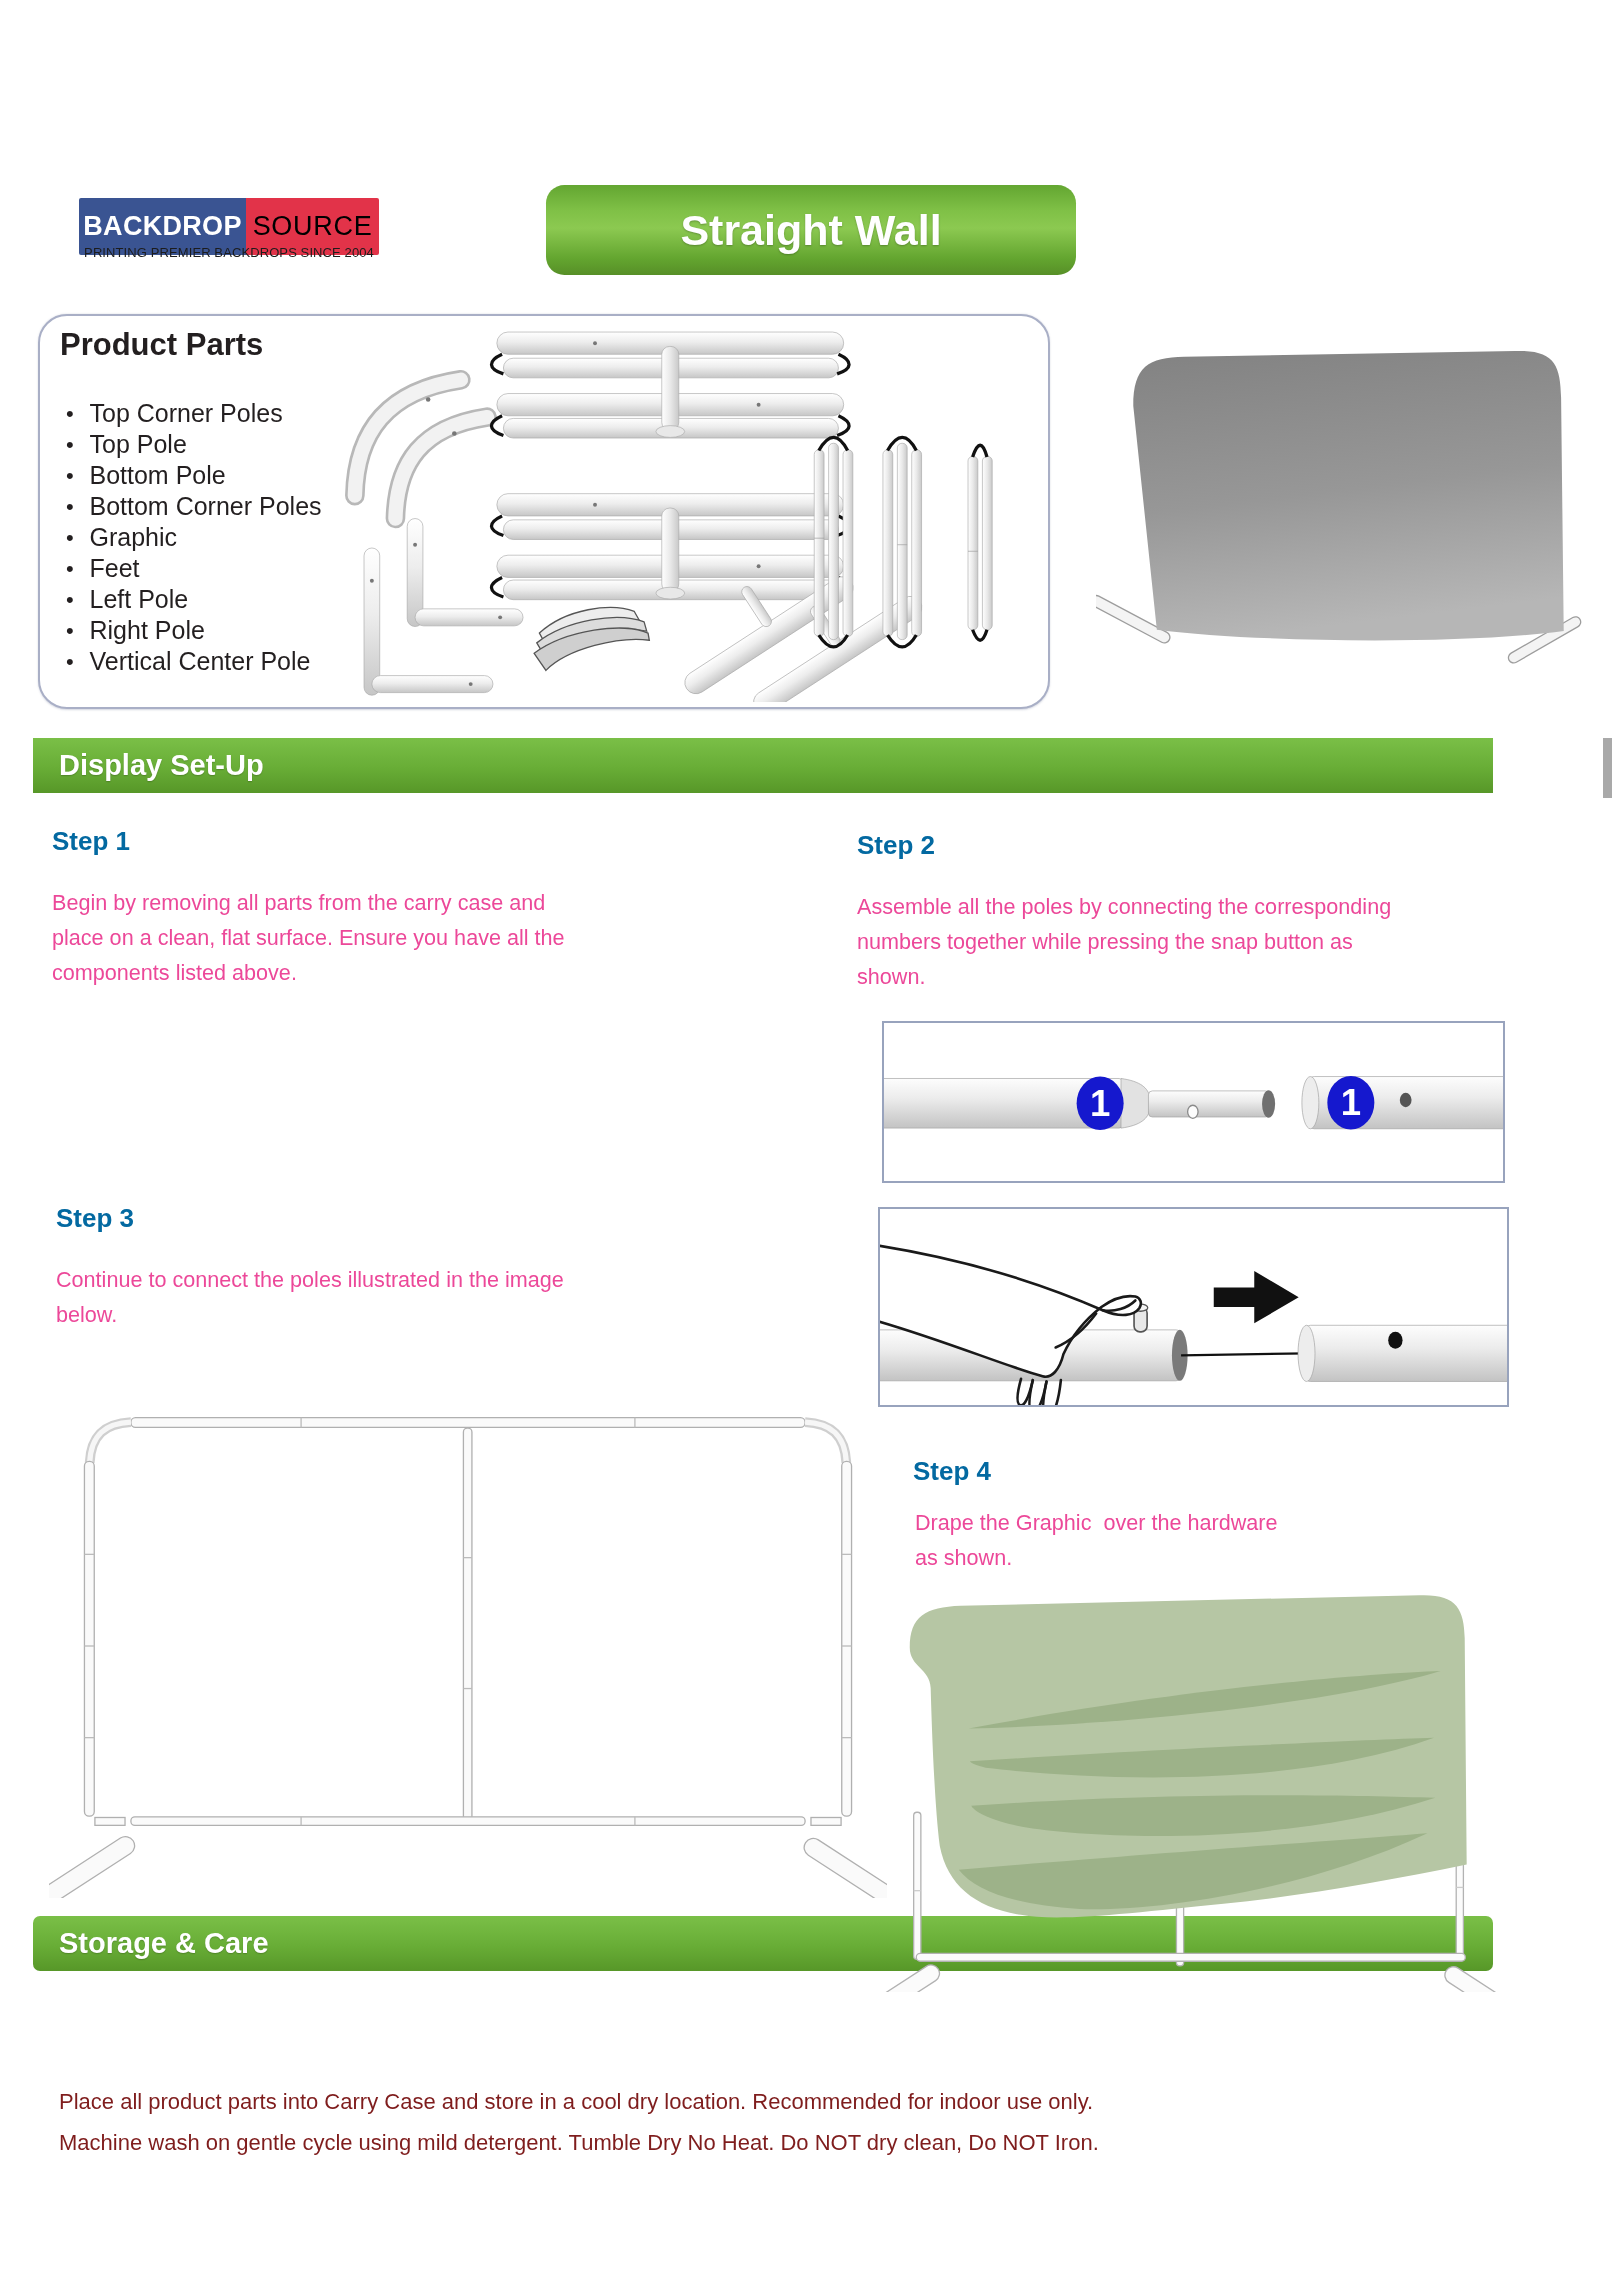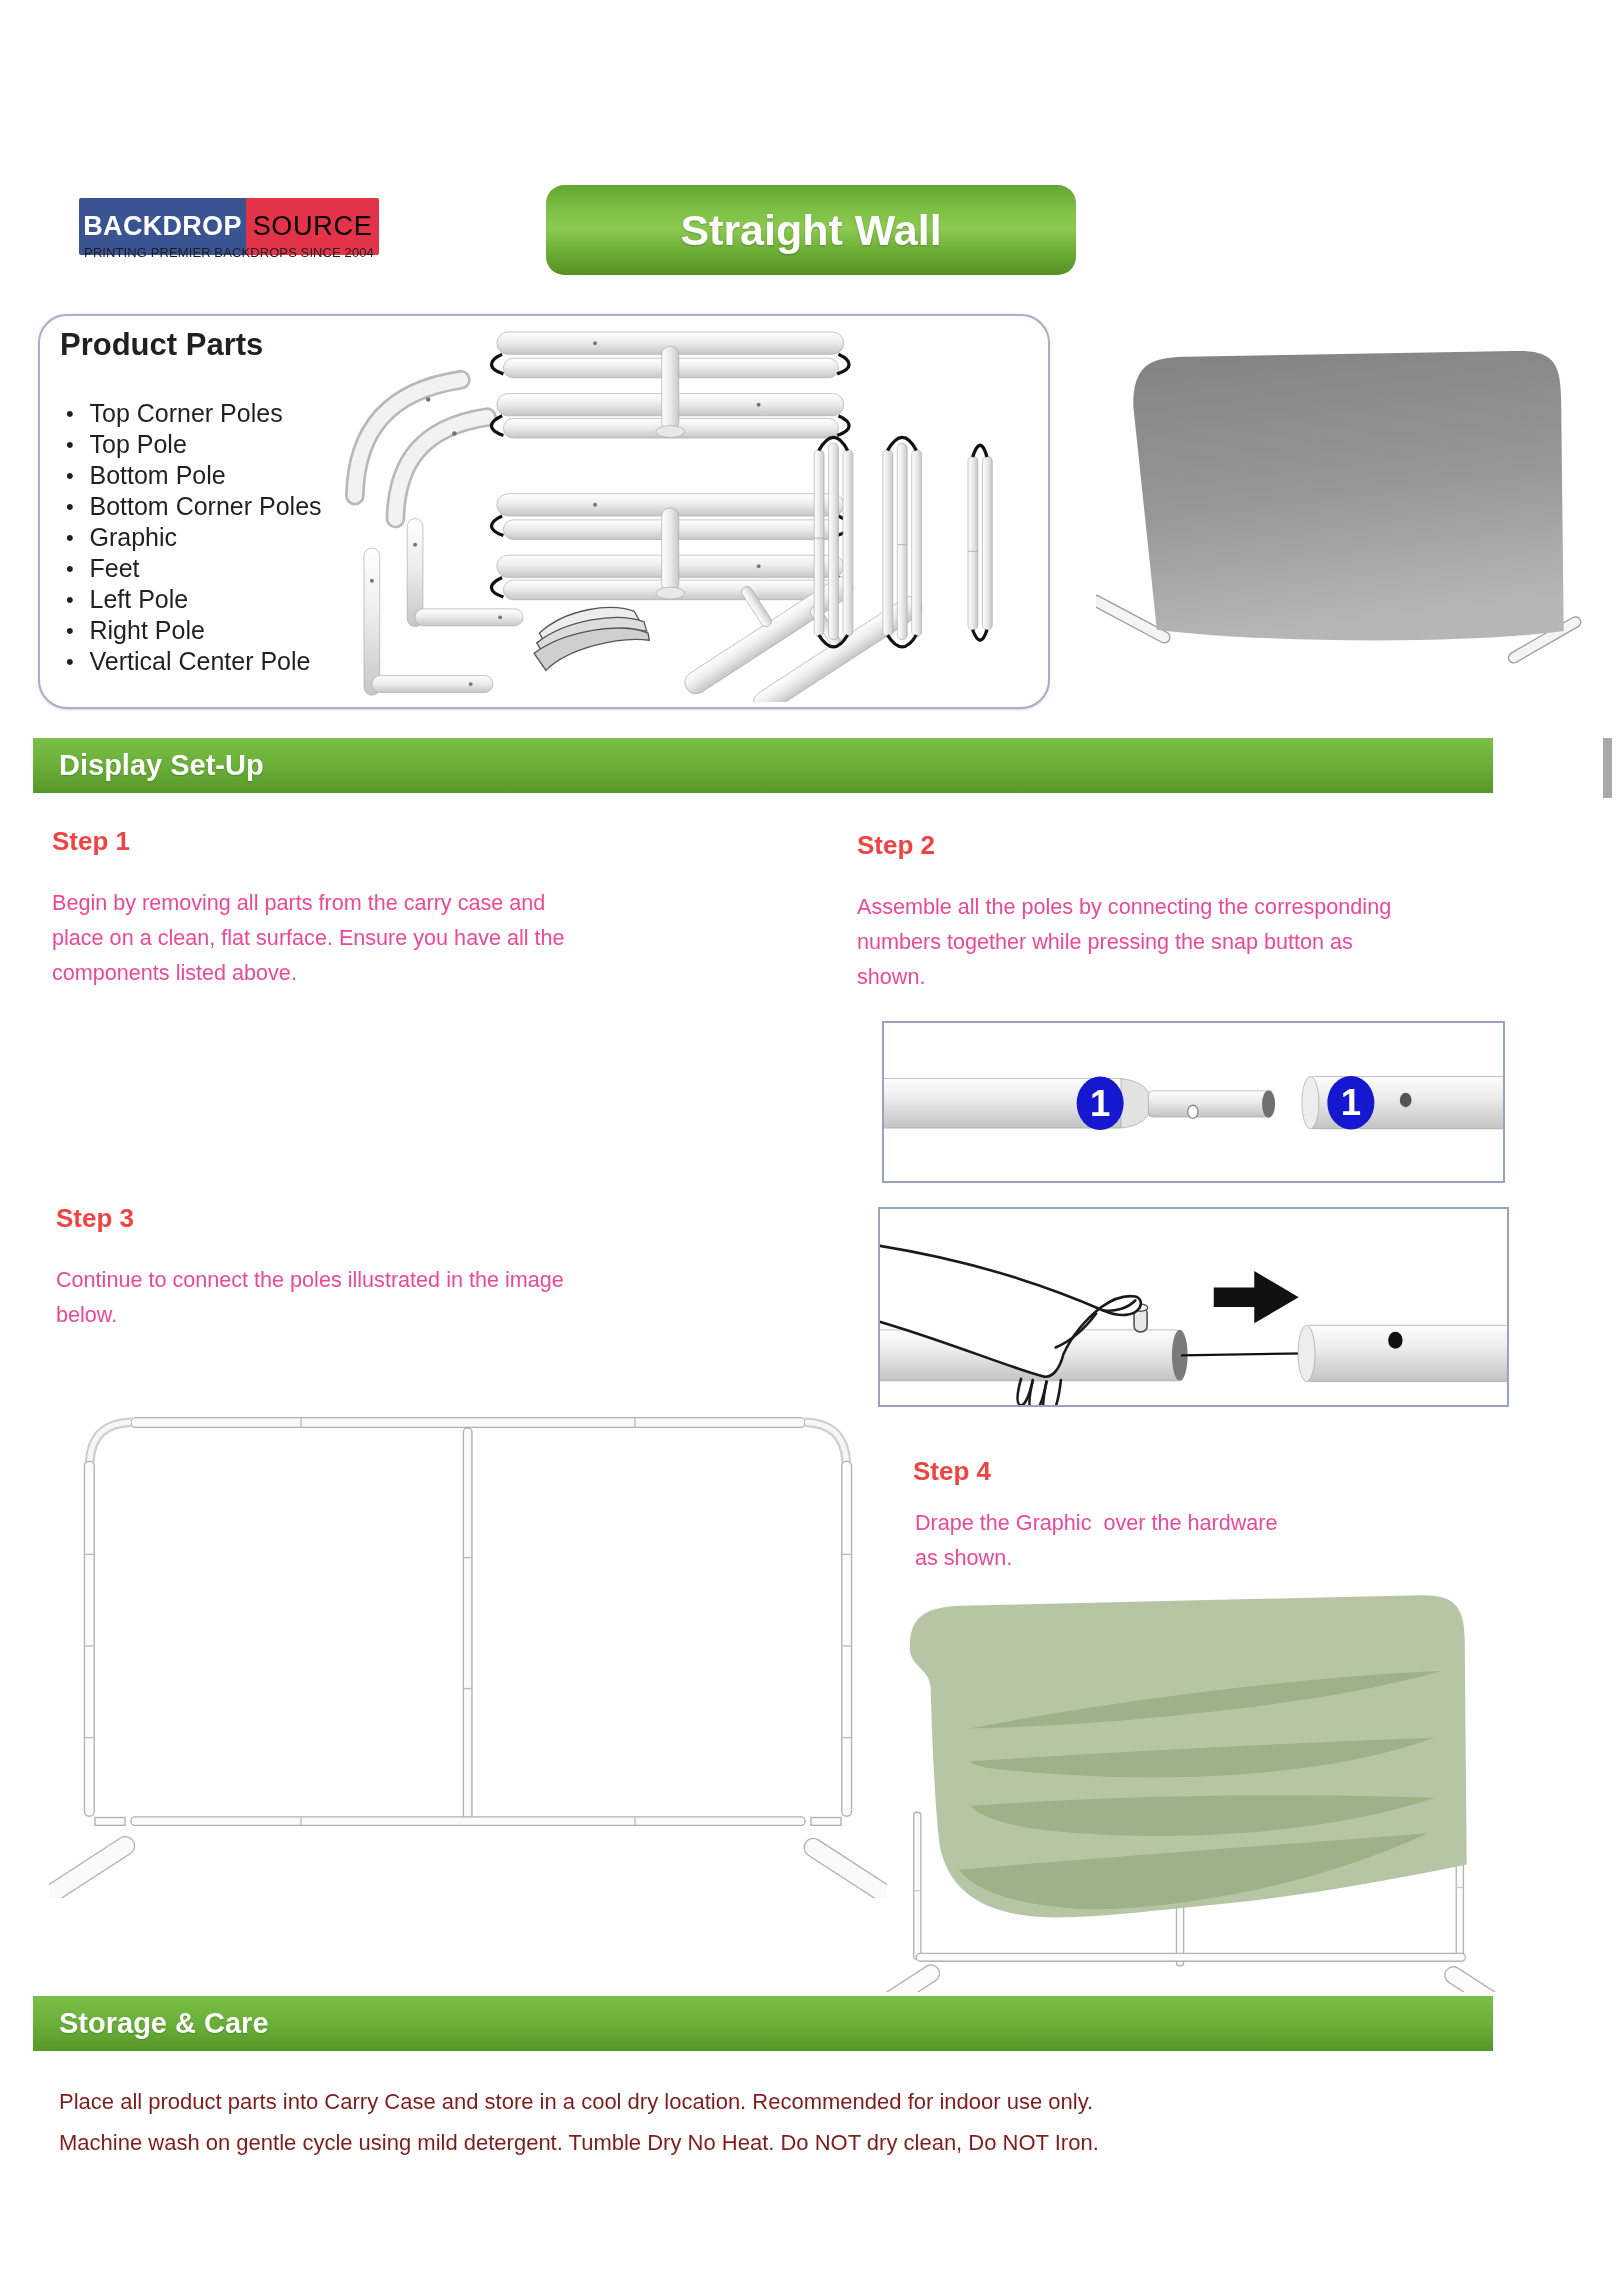--- a/index.html
+++ b/index.html
@@ -26,21 +26,21 @@
   .parts-list{left:62px;top:398px;list-style:none;margin:0;padding:0;font-size:25px;line-height:31px;}
   .parts-list li{position:relative;padding-left:27.5px;white-space:pre;}
   .parts-list li::before{content:"•";position:absolute;left:3.9px;font-size:22px;}
   
   .bar{left:33px;width:1460px;height:55px;
        background:linear-gradient(180deg,#7abf47 0%,#68ad36 55%,#579728 100%);
        display:flex;align-items:center;}
   .bar span{color:#fff;font-size:29px;font-weight:bold;padding-left:26px;text-shadow:0 0.7px 1.3px rgba(0,0,0,0.2);}
   .bar-sliver{left:1603px;top:738px;width:8.5px;height:60px;background:#a9a9a9;}
   
-  .step-title{font-size:26px;font-weight:bold;color:#ef4444;}
+  .step-title{font-size:26px;font-weight:bold;color:#0369a1;}
   .step-body{font-size:21.6px;line-height:35px;color:#ec4899;}
   .step-body div{white-space:pre;}
   
   .illus-box{border:2.6px solid #98a3bd;background:#fff;}
   .care{font-size:22px;line-height:41px;color:#7f1d1d;}
   .care div{white-space:pre;}
   .watermark{left:337px;top:1371px;font-size:99px;font-weight:bold;color:#d9d9d9;
              white-space:nowrap;z-index:6;letter-spacing:0.7px;pointer-events:none;}
   svg{display:block;}
 </style>
@@ -348,21 +348,21 @@
     </g>
     <path d="M60 88 C60 40 84 26 138 24 L840 8 C896 6 908 28 909 74 L912 420 C790 445 660 468 540 480 C400 494 290 508 230 497 C160 486 118 452 106 392 C98 330 94 220 92 150 C91 120 60 118 60 88 Z" fill="#b6c6a4"></path>
     <g fill="#9db289">
       <path d="M150 212 C480 150 760 128 872 124 C700 176 360 208 150 212 Z"></path>
       <path d="M152 262 C470 242 740 230 862 226 C640 306 330 290 176 272 C162 268 155 266 152 262 Z"></path>
       <path d="M154 330 C480 308 730 314 864 318 C640 392 340 382 230 362 C185 352 162 342 154 330 Z"></path>
       <path d="M135 428 C420 404 700 384 852 372 C660 462 430 492 320 488 C220 482 160 460 135 428 Z"></path>
     </g>
   </svg>
 
-  <div class="abs bar" style="top:1996px;">
+  <div class="abs bar" style="top:1916px;border-radius:7px;">
     <span>Storage &amp; Care</span>
   </div>
 
   <div class="abs care" style="left:59px;top:2081px;">
     <div>Place all product parts into Carry Case and store in a cool dry location. Recommended for indoor use only.</div>
     <div>Machine wash on gentle cycle using mild detergent. Tumble Dry No Heat. Do NOT dry clean, Do NOT Iron.</div>
   </div>
 
 </div>
 

